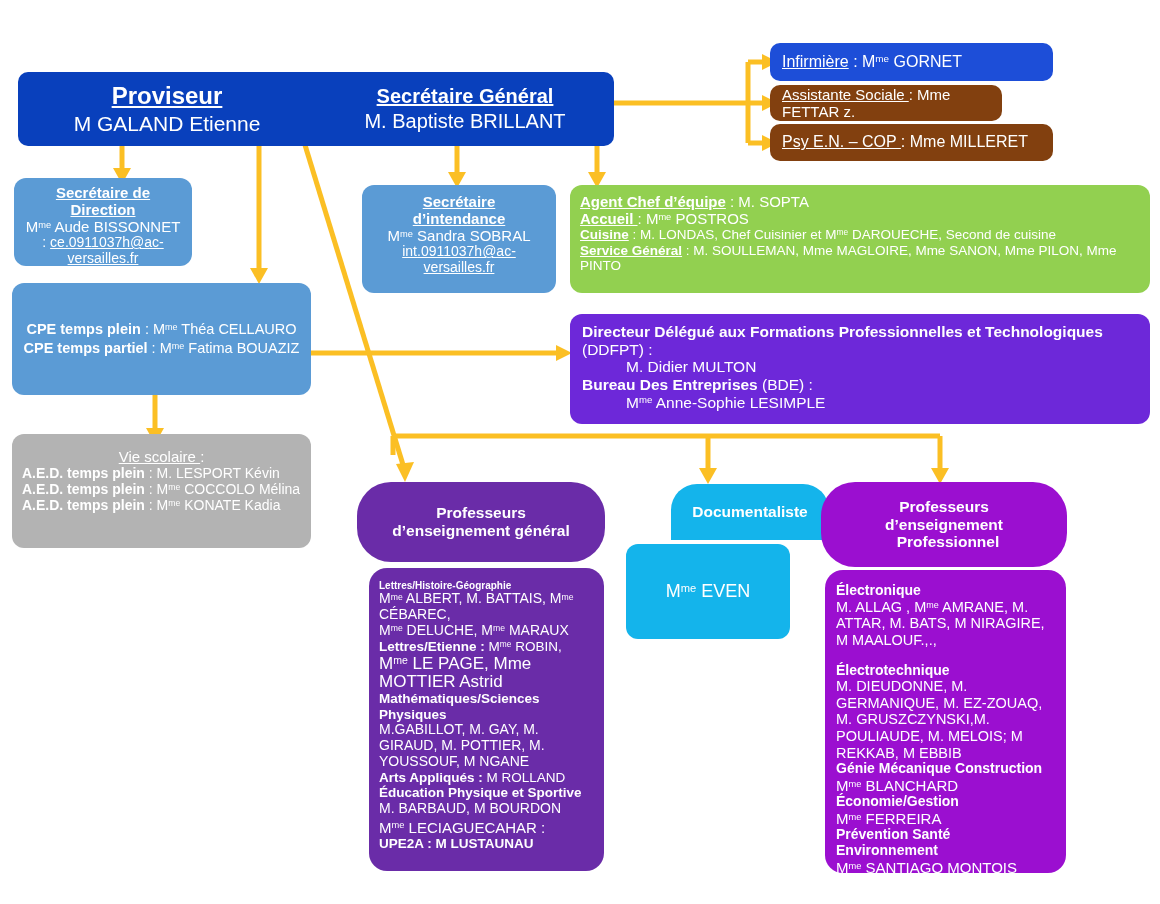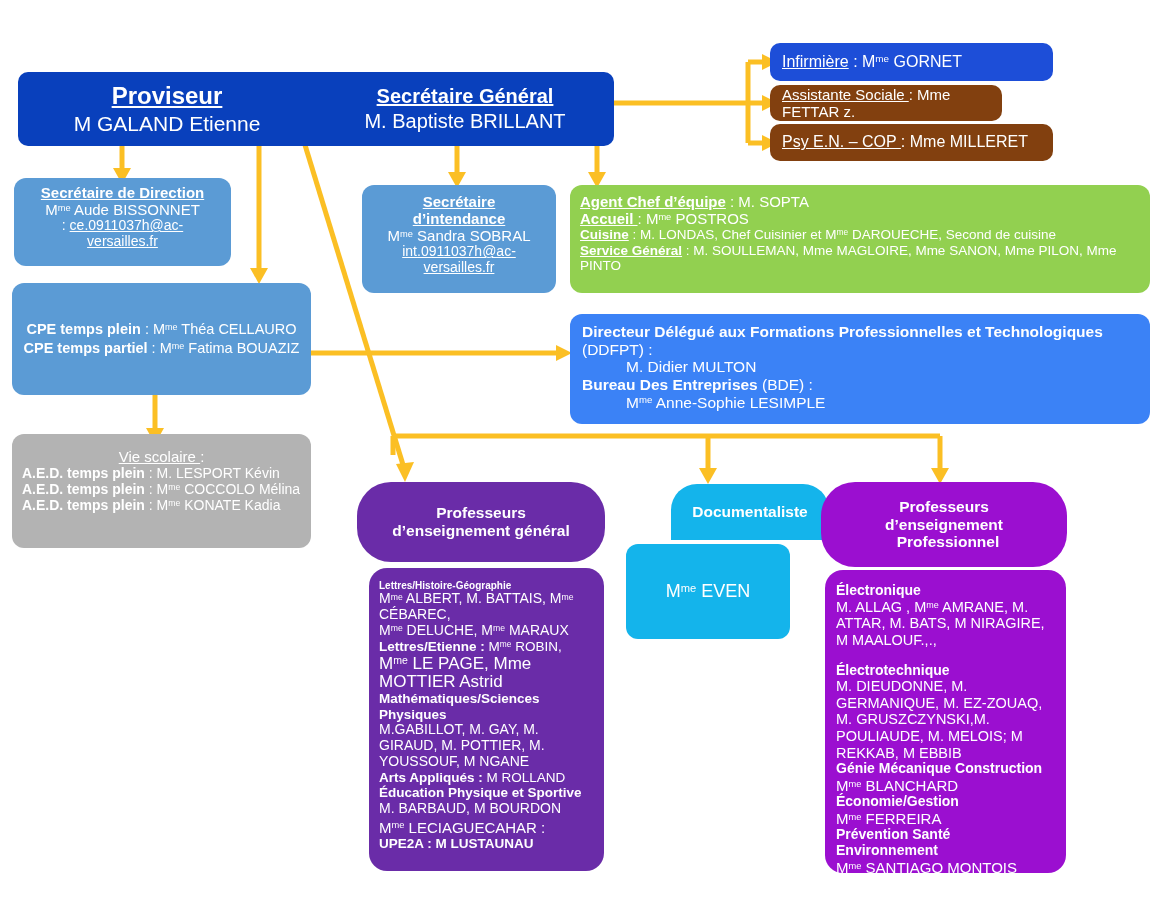--- a/index.html
+++ b/index.html
@@ -111,21 +111,21 @@
       <span class="u">Assistante Sociale </span><span>: </span><span>Mme FETTAR z.</span>
     </span>
   </div>
 
   <div class="box r10" style="left:770px;top:124px;width:283px;height:37px;background:#82400F;display:flex;align-items:center;padding-left:12px;">
     <span style="font-size:16px;">
       <span class="u">Psy E.N. – COP </span><span>: </span><span>Mme MILLERET</span>
     </span>
   </div>
 
-  <div class="box r12" style="left:14px;top:178px;width:217px;height:88px;background:#5B9BD5;padding:6px 8px 0;">
+  <div class="box r12" style="left:14px;top:178px;width:178px;height:88px;background:#5B9BD5;padding:6px 8px 0;">
     <div class="b u ctr" style="font-size:15px;">Secrétaire de Direction</div>
     <div class="ctr" style="font-size:15px;">
       <span>M</span><sup>me</sup><span> Aude BISSONNET</span>
     </div>
     <div class="ctr" style="font-size:14px;">
       <span> : </span><span class="u">ce.0911037h@ac-</span>
     </div>
     <div class="ctr u" style="font-size:14px;">versailles.fr</div>
   </div>
 
@@ -171,21 +171,21 @@
       <span class="b u">Accueil </span><span>: </span><span>M</span><sup>me</sup><span> POSTROS</span>
     </div>
     <div class="lft" style="font-size:13.5px;">
       <span class="b u">Cuisine</span><span> : </span><span>M. LONDAS, Chef Cuisinier et M</span><sup>me</sup><span> DAROUECHE, Second de cuisine</span>
     </div>
     <div class="lft" style="font-size:13.5px;">
       <span class="b u">Service Général</span><span> : </span><span>M. SOULLEMAN, Mme MAGLOIRE, Mme SANON, Mme PILON, Mme PINTO</span>
     </div>
   </div>
 
-  <div class="box r12" style="left:570px;top:314px;width:580px;height:110px;background:#3b82f6;padding:9px 12px 0;">
+  <div class="box r12" style="left:570px;top:314px;width:580px;height:110px;background:#6d28d9;padding:9px 12px 0;">
     <div class="b lft" style="font-size:15.5px;">Directeur Délégué aux Formations Professionnelles et Technologiques</div>
     <div class="lft" style="font-size:15.5px;">(DDFPT) :</div>
     <div class="lft" style="font-size:15.5px;padding-left:44px;">M. Didier MULTON</div>
     <div class="lft" style="font-size:15.5px;">
       <span class="b">Bureau Des Entreprises</span><span> (BDE) :</span>
     </div>
     <div class="lft" style="font-size:15.5px;padding-left:44px;">
       <span>M</span><sup>me</sup><span> Anne-Sophie LESIMPLE</span>
     </div>
   </div>

